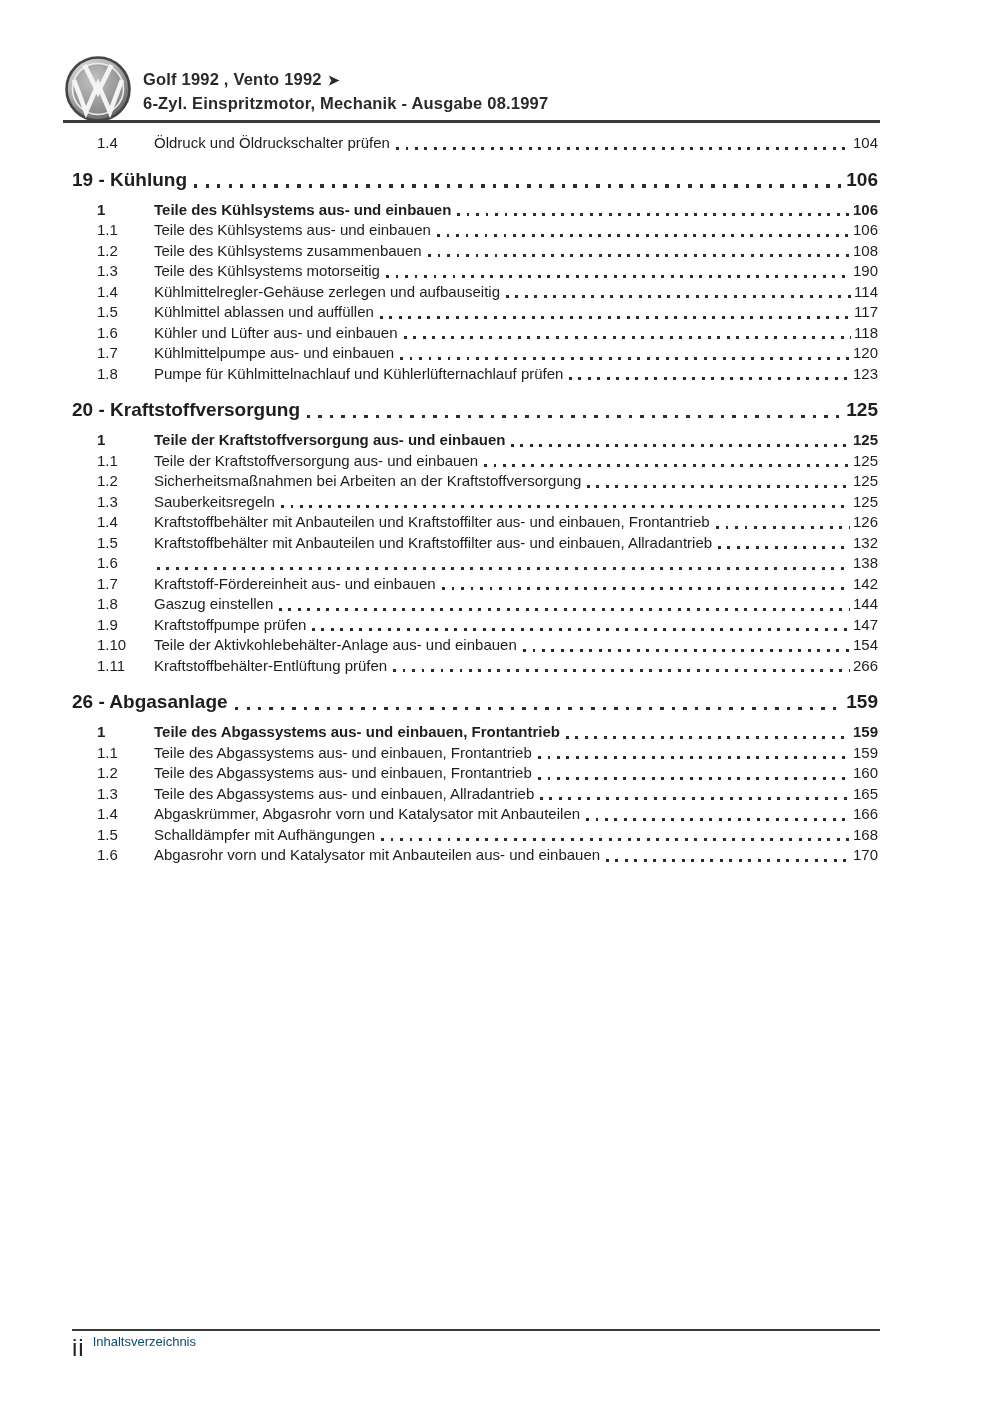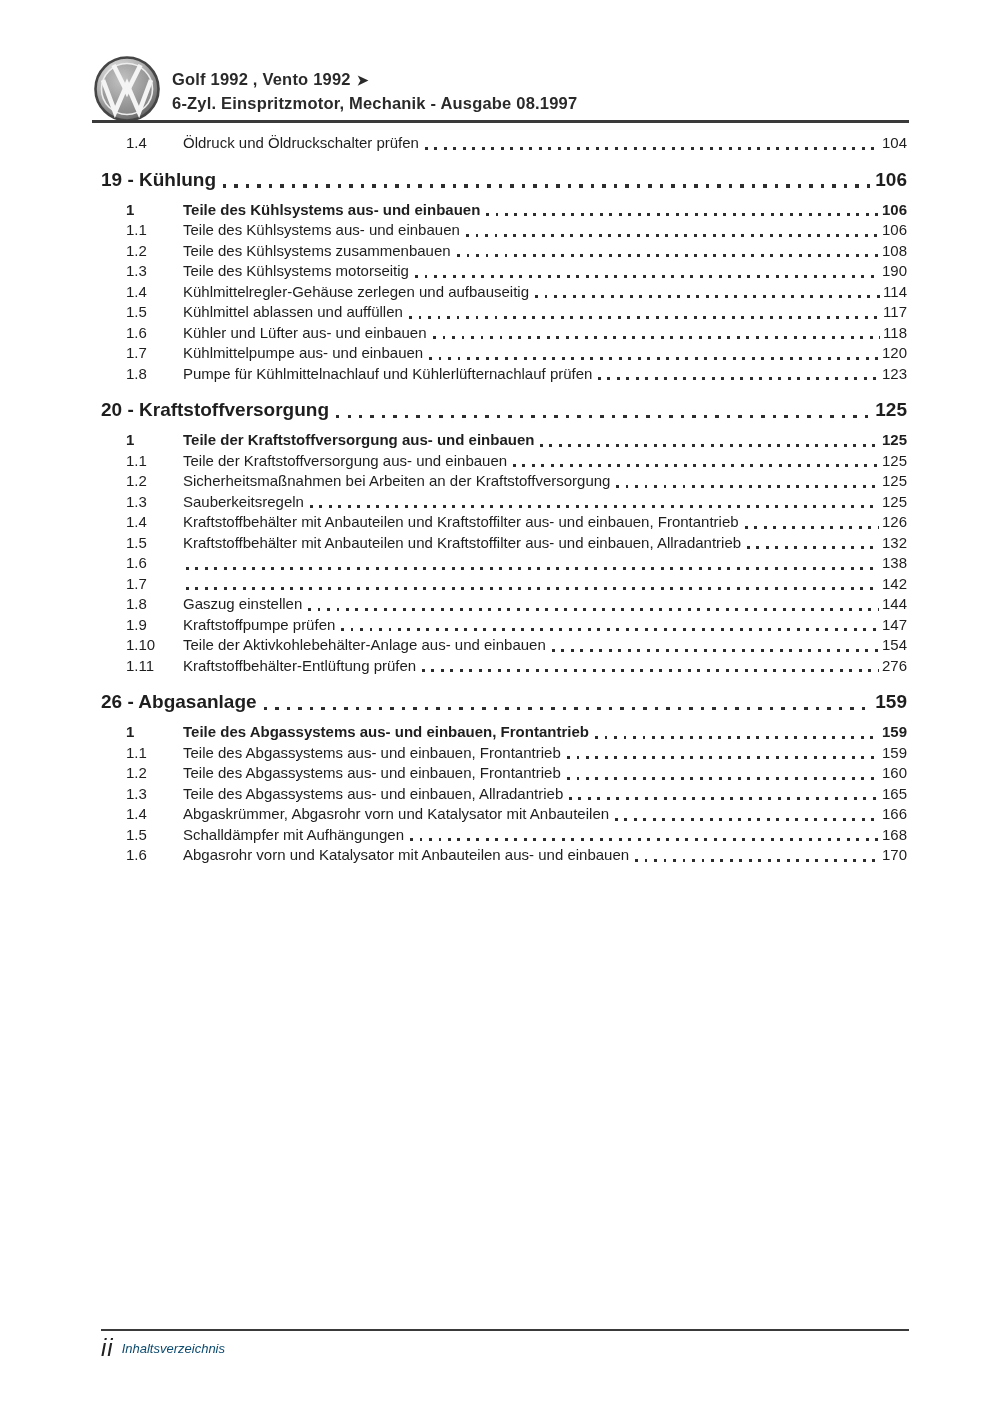--- a/index.html
+++ b/index.html
@@ -4,21 +4,20 @@
 <style>
   html, body { margin: 0; padding: 0; background: #ffffff; }
   .page {
     position: relative;
     width: 956px;
     height: 1415px;
     background: #ffffff;
     font-family: "Liberation Sans", sans-serif;
     color: #1e1e1e;
     overflow: hidden;
-    margin-left: 29px;
   }
 
   
   .header {
     position: absolute;
     top: 55px;
     left: 62px;
     display: flex;
     align-items: flex-start;
   }
@@ -103,22 +102,21 @@
     left: 72px;
     width: 808px;
     height: 2px;
     background: #3a3a3a;
   }
   .footer {
     position: absolute;
     top: 1334px;
     left: 72px;
     display: flex;
-    align-items: center;
-    font-style: italic;
+    align-items: flex-start;
   }
   .footer .roman { font-size: 24px; color: #222222; letter-spacing: 1px; }
   .footer .label { font-size: 13px; color: #0c4a6e; margin-left: 8px; }
 </style>
 </head>
 <body>
 
 <div class="page">
 
   <div class="header">
@@ -257,20 +255,21 @@
         <span class="leader"></span>
         <span class="pagenum">132</span>
       </div>
       <div class="toc-row">
         <span class="num">1.6</span>
         <span class="leader"></span>
         <span class="pagenum">138</span>
       </div>
       <div class="toc-row">
         <span class="num">1.7</span>
+        <span class="title">Kraftstoff-Fördereinheit aus- und einbauen</span>
         <span class="leader"></span>
         <span class="pagenum">142</span>
       </div>
       <div class="toc-row">
         <span class="num">1.8</span>
         <span class="title">Gaszug einstellen</span>
         <span class="leader"></span>
         <span class="pagenum">144</span>
       </div>
       <div class="toc-row">
@@ -282,21 +281,21 @@
       <div class="toc-row">
         <span class="num">1.10</span>
         <span class="title">Teile der Aktivkohlebehälter-Anlage aus- und einbauen</span>
         <span class="leader"></span>
         <span class="pagenum">154</span>
       </div>
       <div class="toc-row">
         <span class="num">1.11</span>
         <span class="title">Kraftstoffbehälter-Entlüftung prüfen</span>
         <span class="leader"></span>
-        <span class="pagenum">276</span>
+        <span class="pagenum">266</span>
       </div>
       <div class="toc-heading">
         <span class="title">26 - Abgasanlage</span>
         <span class="leader"></span>
         <span class="pagenum">159</span>
       </div>
       <div class="toc-row bold">
         <span class="num">1</span>
         <span class="title">Teile des Abgassystems aus- und einbauen, Frontantrieb</span>
         <span class="leader"></span>

